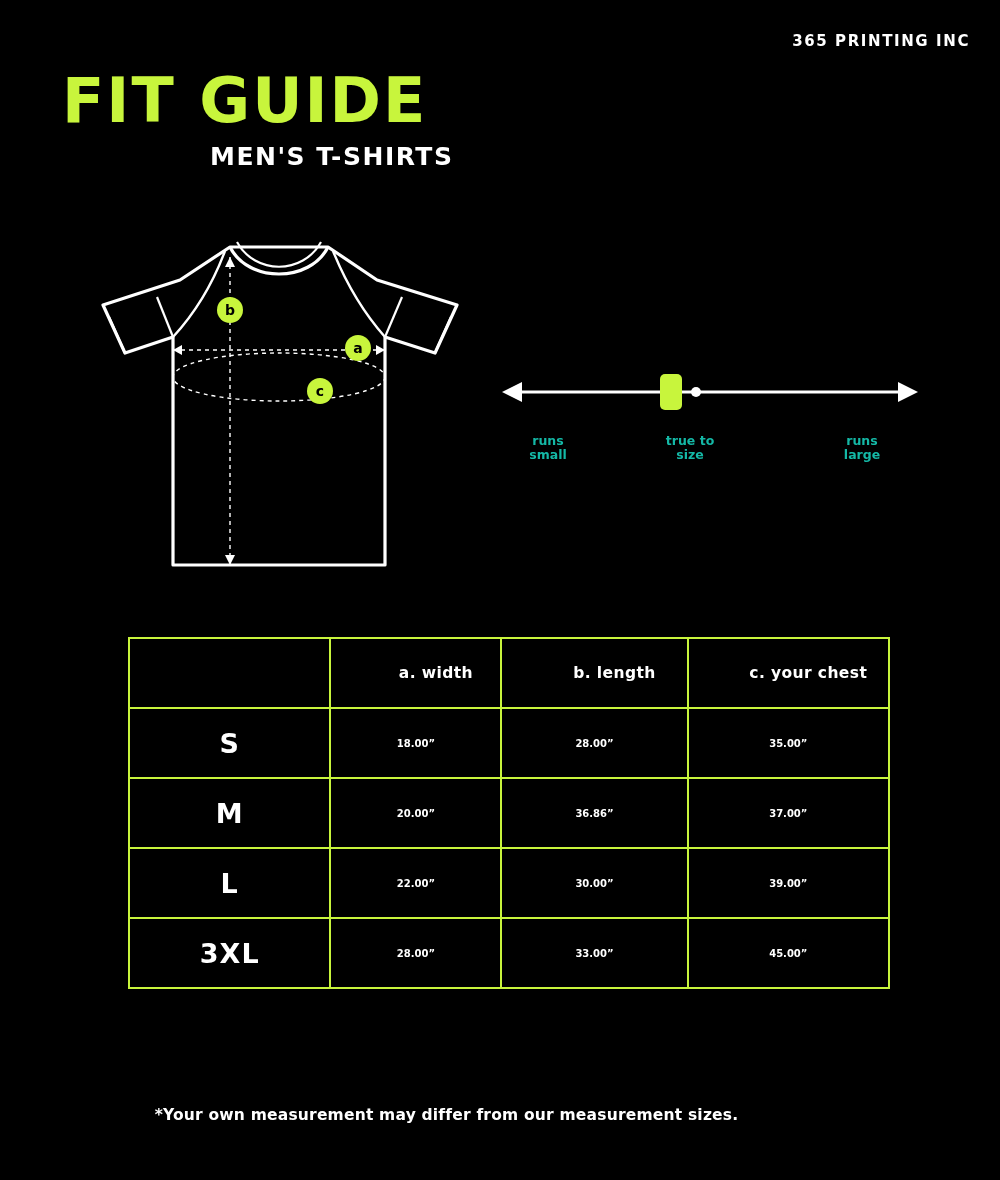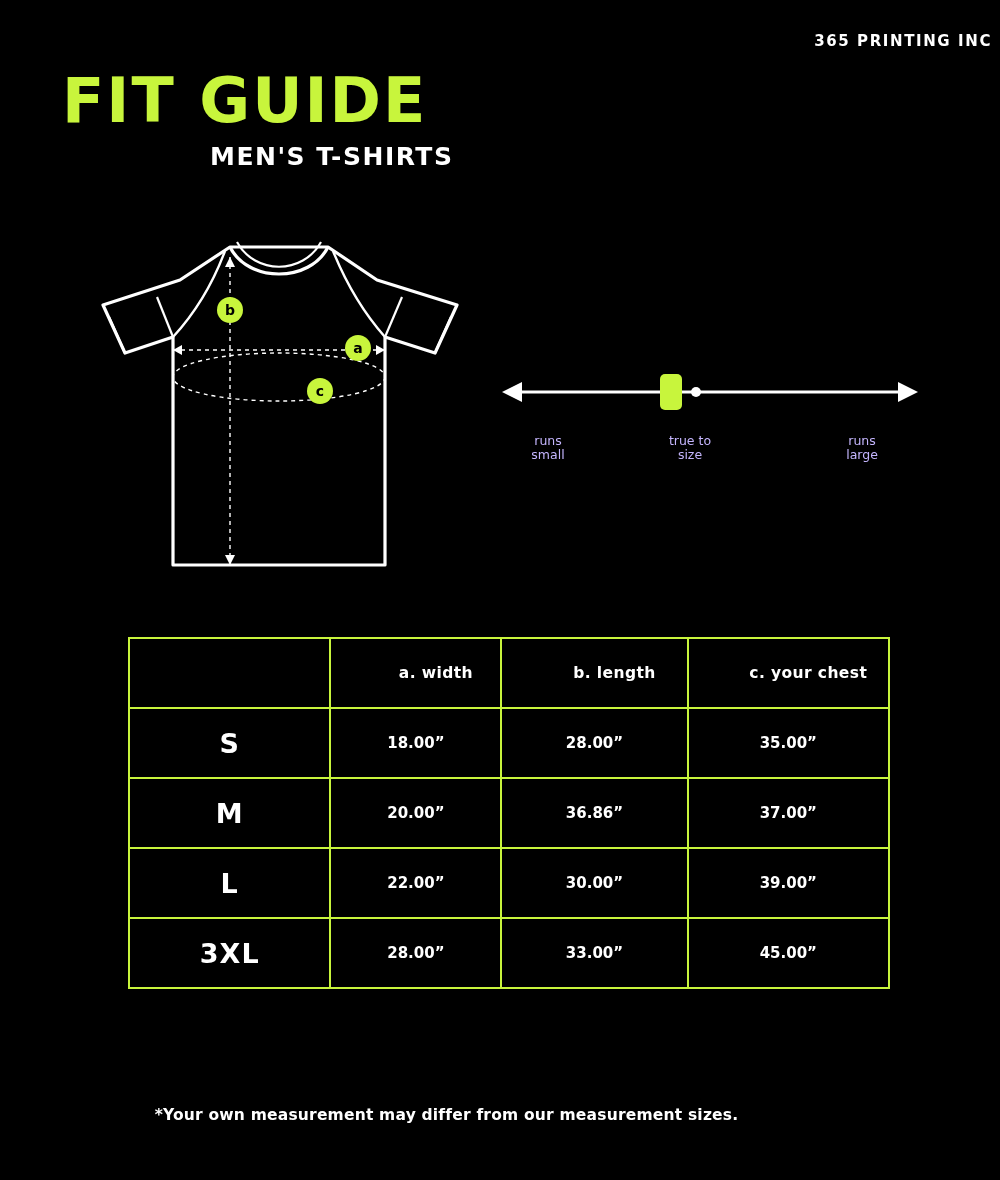--- a/index.html
+++ b/index.html
@@ -11,21 +11,21 @@
     width: 1000px;
     height: 1180px;
     position: relative;
     font-family: "DejaVu Sans", sans-serif;
     color: #ffffff;
     overflow: hidden;
   }
   .brand {
     position: absolute;
     top: 32px;
-    right: 8px;
+    right: 30px;
     font-size: 15px;
     font-weight: bold;
     letter-spacing: 1.6px;
     color: #ffffff;
     font-family: "DejaVu Sans", sans-serif;
   }
   .title {
     position: absolute;
     top: 70px;
     left: 62px;
@@ -76,23 +76,23 @@
     position: absolute;
     left: 500px;
     top: 360px;
     width: 420px;
     height: 110px;
   }
   .scale-label {
     position: absolute;
     text-align: center;
     font-size: 12.5px;
-    font-weight: normal;
+    font-weight: bold;
     line-height: 1.15;
-    color: #c4b5fd;
+    color: #14b8a6;
     white-space: pre-line;
   }
   .lbl-small { left: 8px; top: 74px; width: 80px; }
   .lbl-true  { left: 150px; top: 74px; width: 80px; }
   .lbl-large { left: 322px; top: 74px; width: 80px; }
 
   
   .table-wrap {
     position: absolute;
     left: 128px;
@@ -112,21 +112,21 @@
   }
   thead th {
     height: 66px;
     font-size: 15.5px;
     font-weight: bold;
     letter-spacing: 0.4px;
     padding-left: 41px;
   }
   tbody td {
     height: 66px;
-    font-size: 15px;
+    font-size: 10px;
     font-weight: bold;
   }
   tbody td.size-cell {
     font-size: 27px;
     font-weight: bold;
     letter-spacing: 1px;
   }
   col.c-size { width: 26.5%; }
   col.c-w { width: 22.5%; }
   col.c-l { width: 24.5%; }

